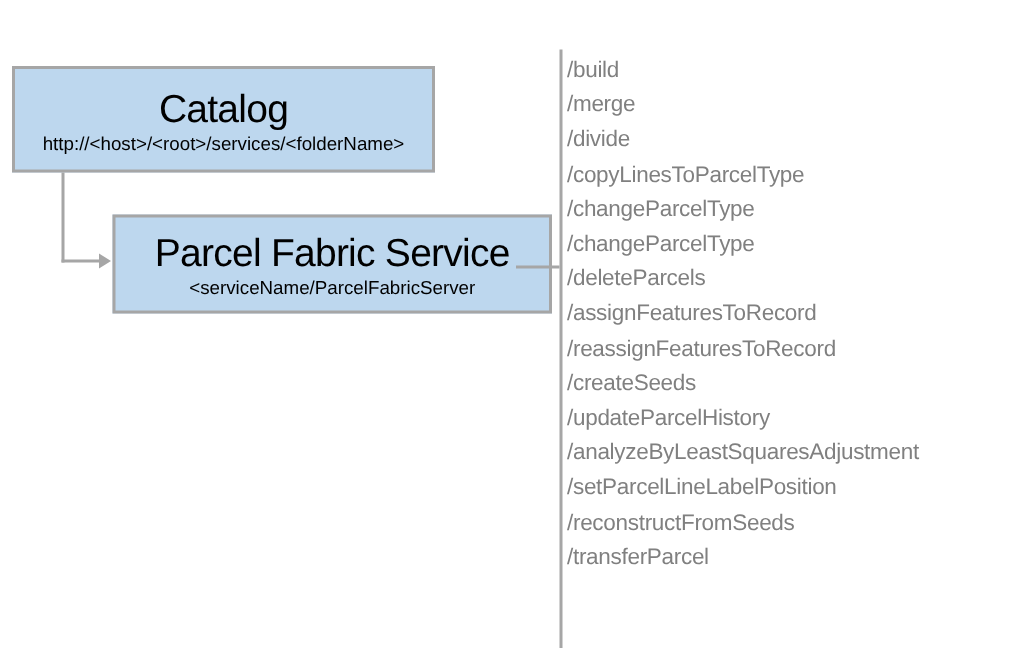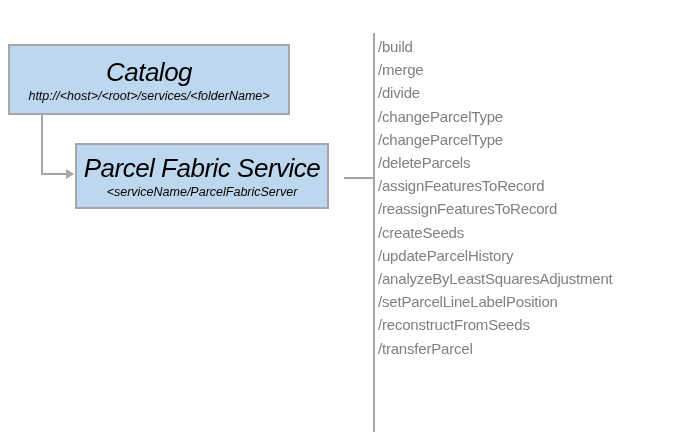--- a/index.html
+++ b/index.html
@@ -23,28 +23,27 @@
   }
   .box{
     position:absolute;
     background:var(--box-fill);
     border:2px solid var(--box-border);
     display:flex;
     flex-direction:column;
     align-items:center;
     justify-content:center;
     text-align:center;
-    font-style:italic;
   }
   .box-catalog{
     left:8px;top:44px;width:282px;height:71px;
     padding-top:2px;
   }
   .box-service{
-    left:75px;top:143px;width:254px;height:66px;
+    left:75px;top:143px;width:293px;height:66px;
   }
   .box-title{
     font-size:26px;
     line-height:32px;
     color:var(--title-text);
     letter-spacing:-0.5px;
     white-space:nowrap;
   }
   .box-subtitle{
     font-size:12.5px;
@@ -101,20 +100,21 @@
   </div>
 
   <div class="line conn-service"></div>
 
   <div class="line divider"></div>
 
   <div class="endpoint-list">
       <div class="endpoint-item">/build</div>
       <div class="endpoint-item">/merge</div>
       <div class="endpoint-item">/divide</div>
+      <div class="endpoint-item">/copyLinesToParcelType</div>
       <div class="endpoint-item">/changeParcelType</div>
       <div class="endpoint-item">/changeParcelType</div>
       <div class="endpoint-item">/deleteParcels</div>
       <div class="endpoint-item">/assignFeaturesToRecord</div>
       <div class="endpoint-item">/reassignFeaturesToRecord</div>
       <div class="endpoint-item">/createSeeds</div>
       <div class="endpoint-item">/updateParcelHistory</div>
       <div class="endpoint-item">/analyzeByLeastSquaresAdjustment</div>
       <div class="endpoint-item">/setParcelLineLabelPosition</div>
       <div class="endpoint-item">/reconstructFromSeeds</div>

